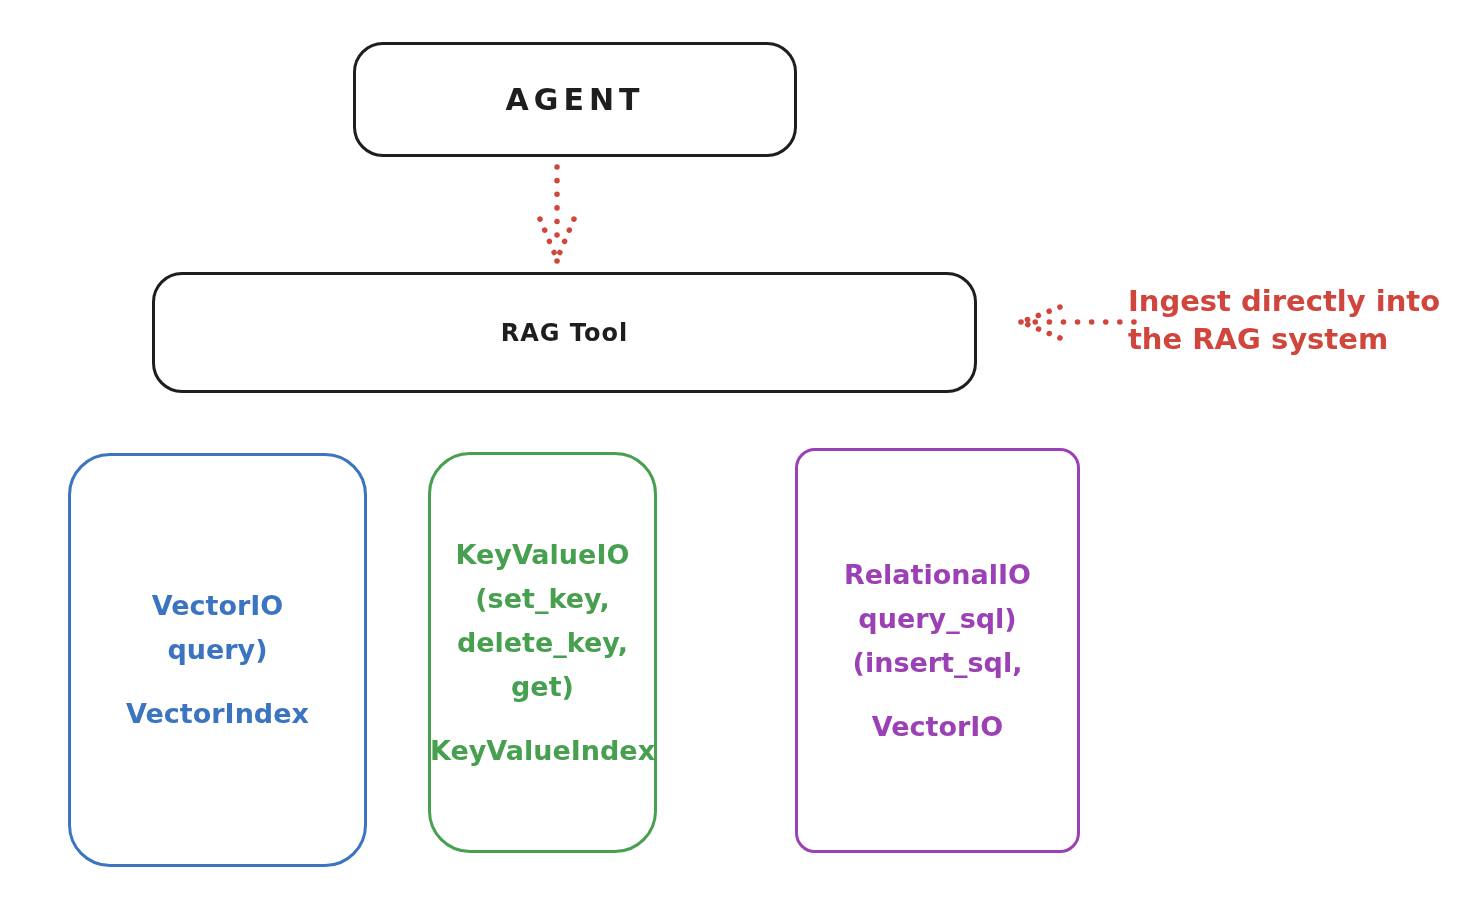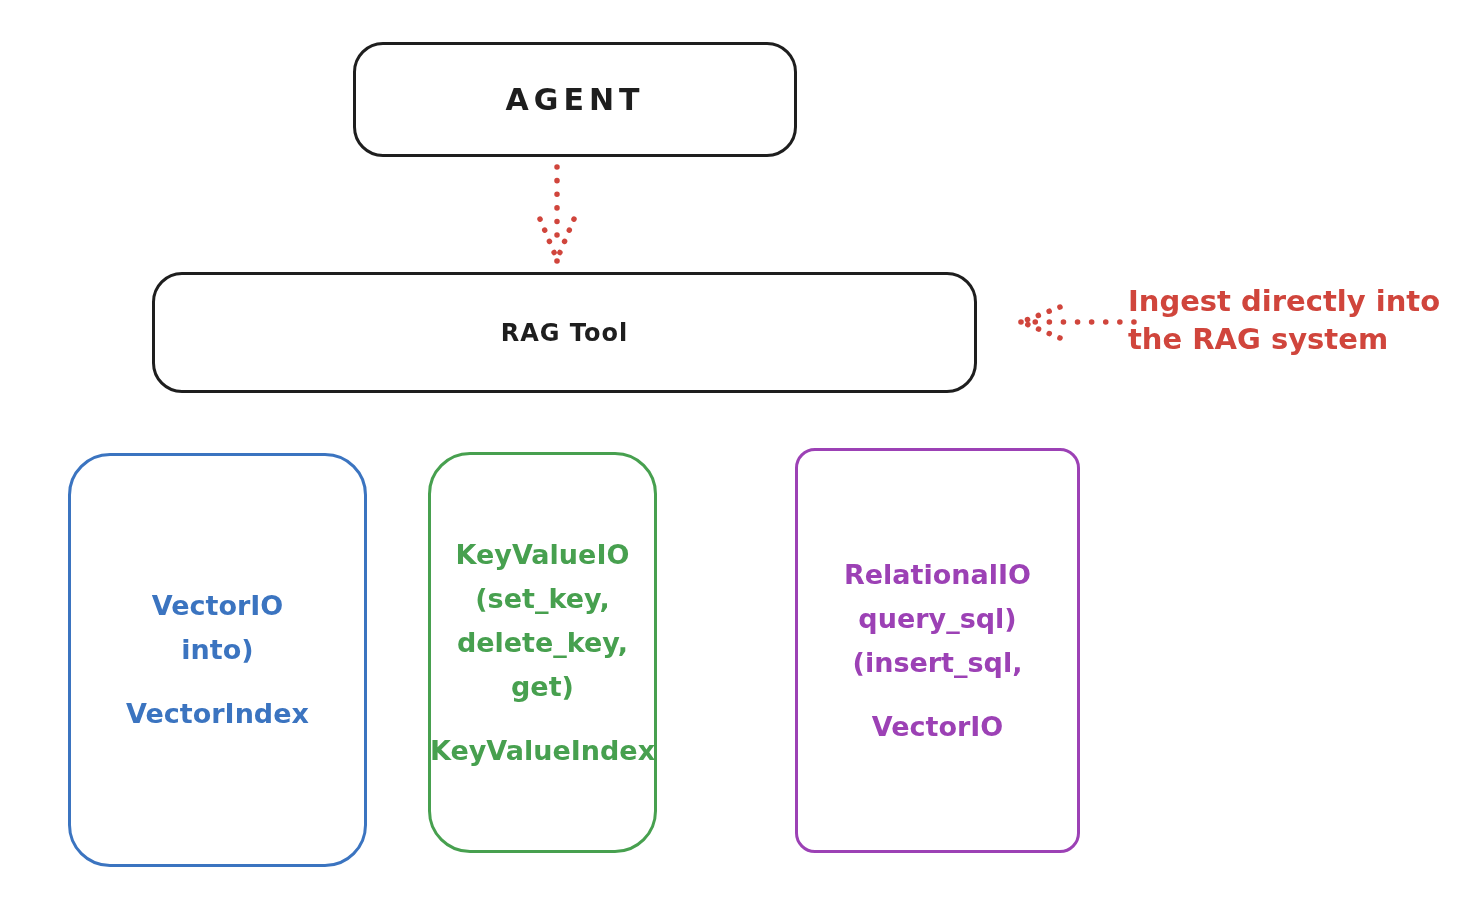--- a/index.html
+++ b/index.html
@@ -85,21 +85,21 @@
     <circle cx="7" cy="22" r="2.8" fill="#d0453c"></circle>
   </svg>
 
   <div class="annotation">
     <div>Ingest directly into</div>
     <div>the RAG system</div>
   </div>
 
   <div class="box storage storage-blue">
     <div>VectorIO</div>
-    <div>into)</div>
+    <div>query)</div>
     <div class="index-label">VectorIndex</div>
   </div>
 
   <div class="box storage storage-green">
     <div>KeyValueIO</div>
     <div>(set_key,</div>
     <div>delete_key, get)</div>
     <div class="index-label">KeyValueIndex</div>
   </div>
 

